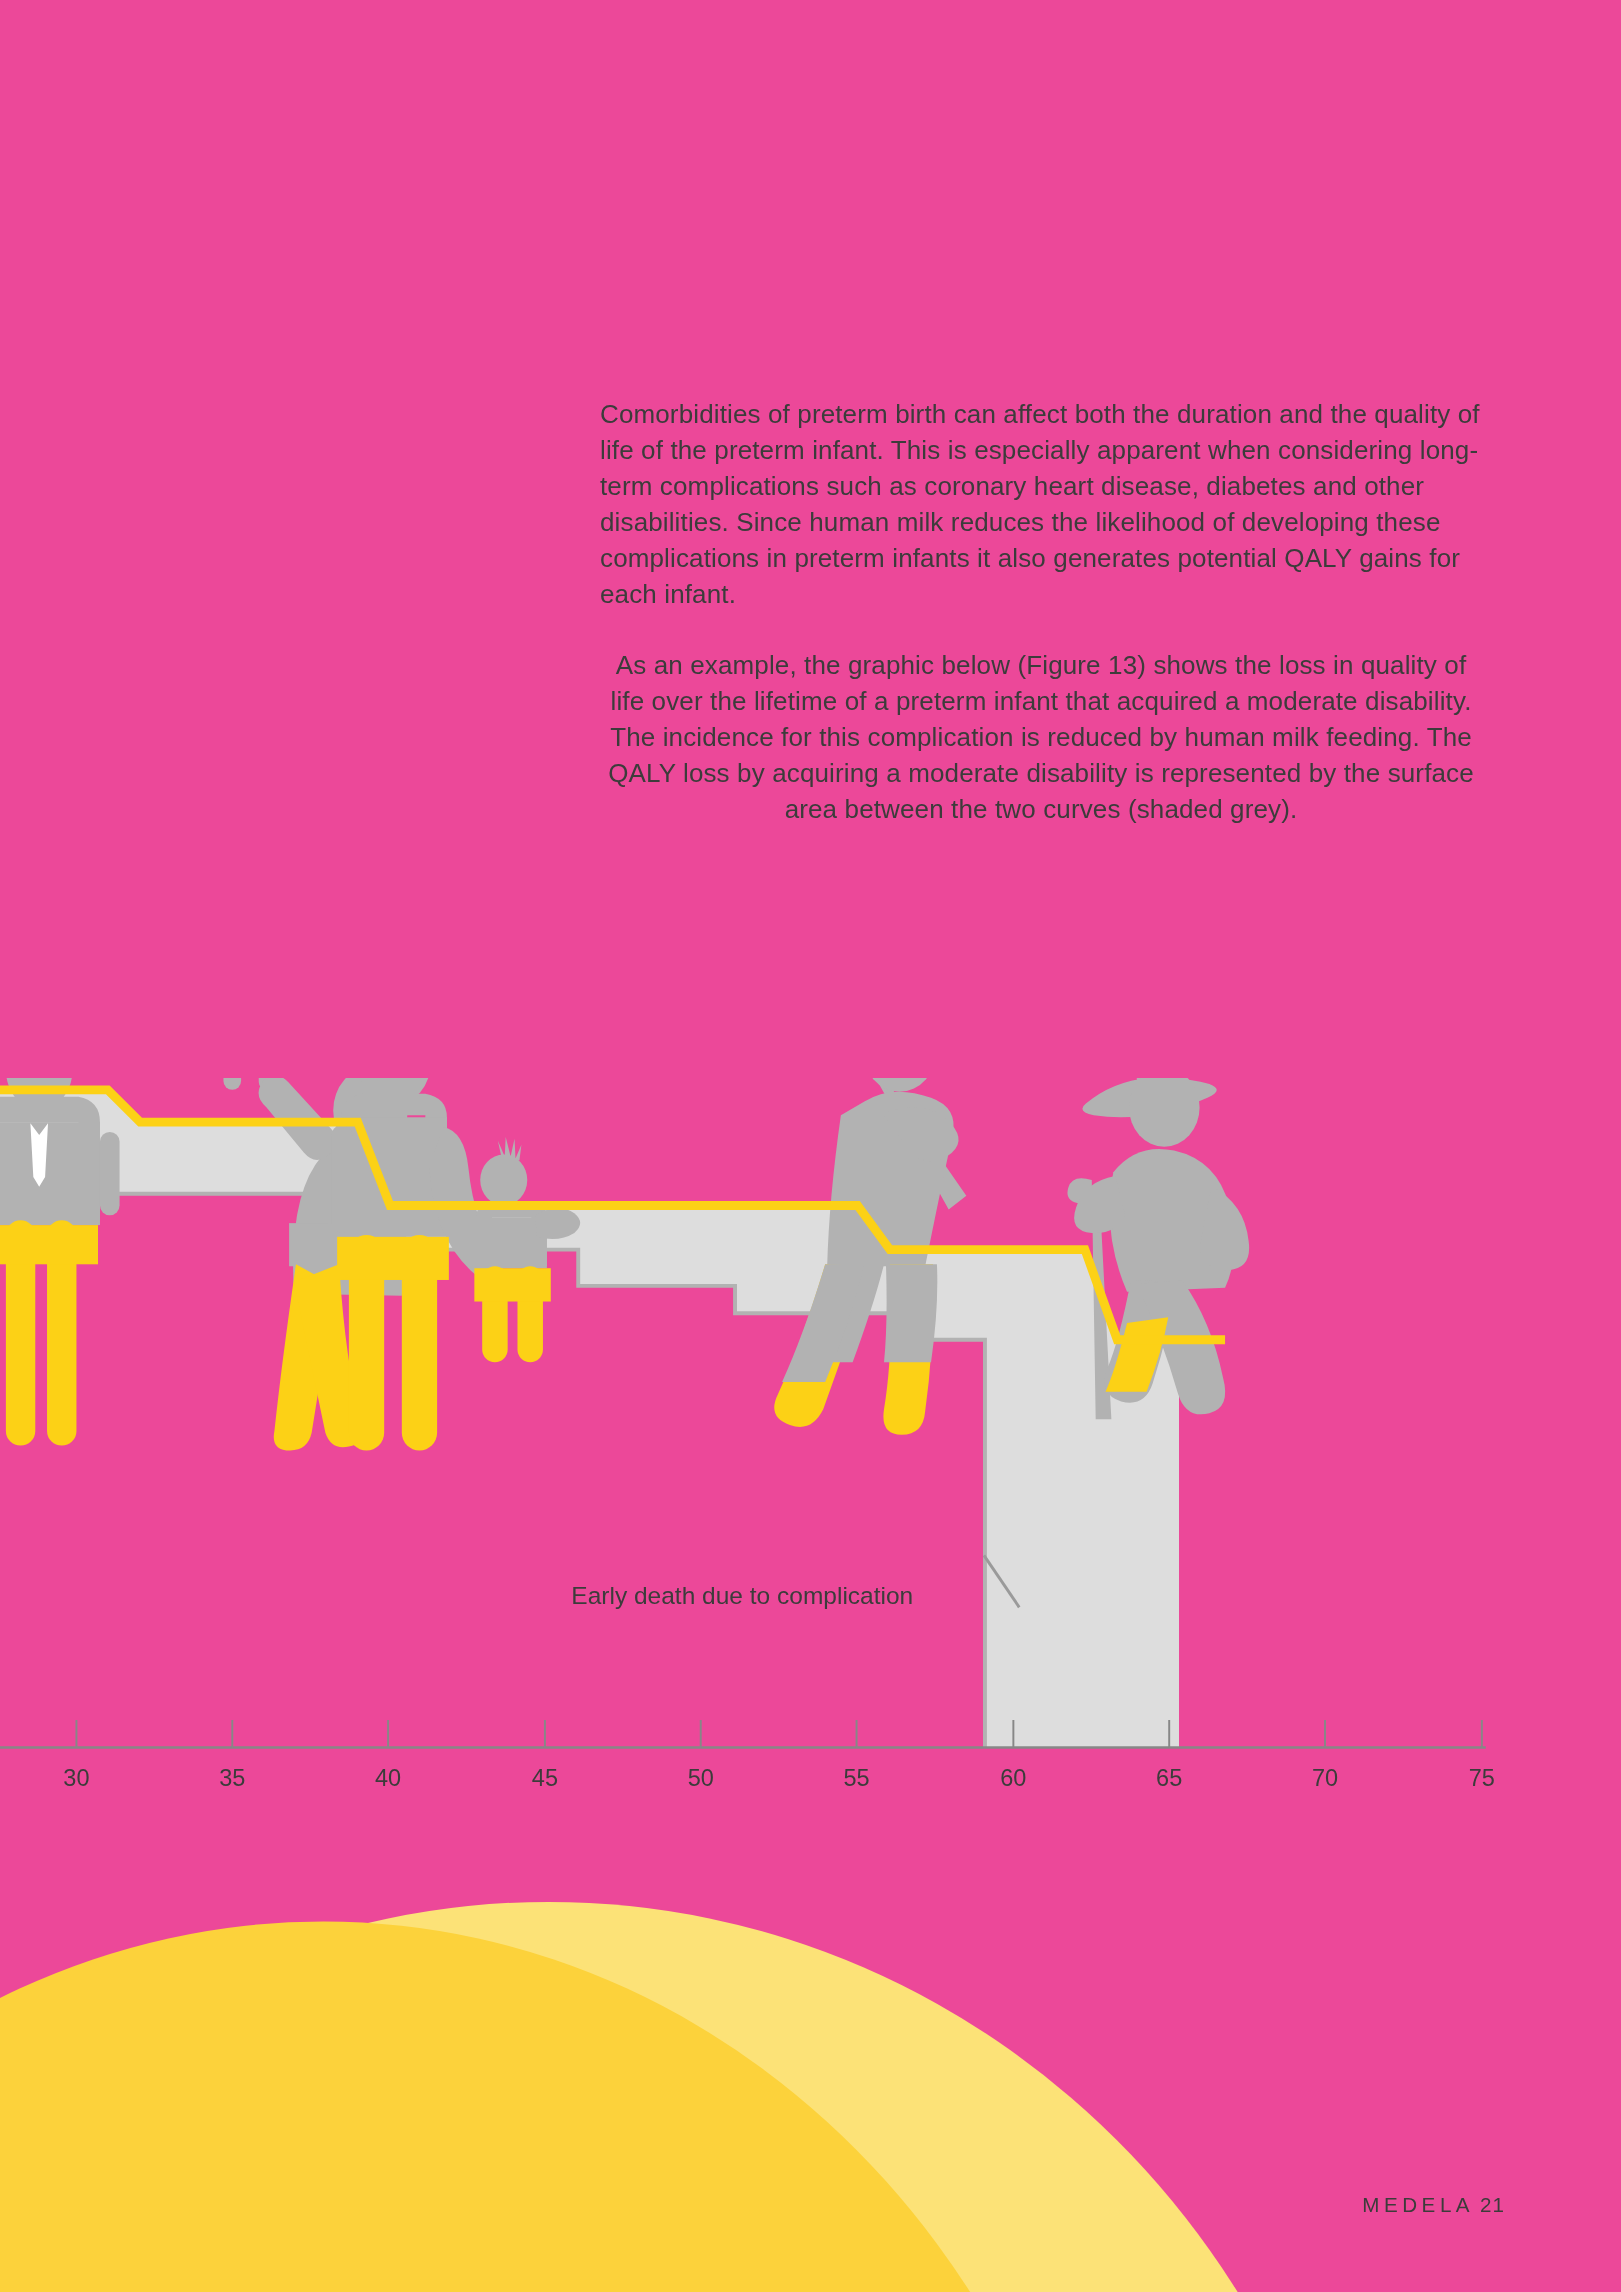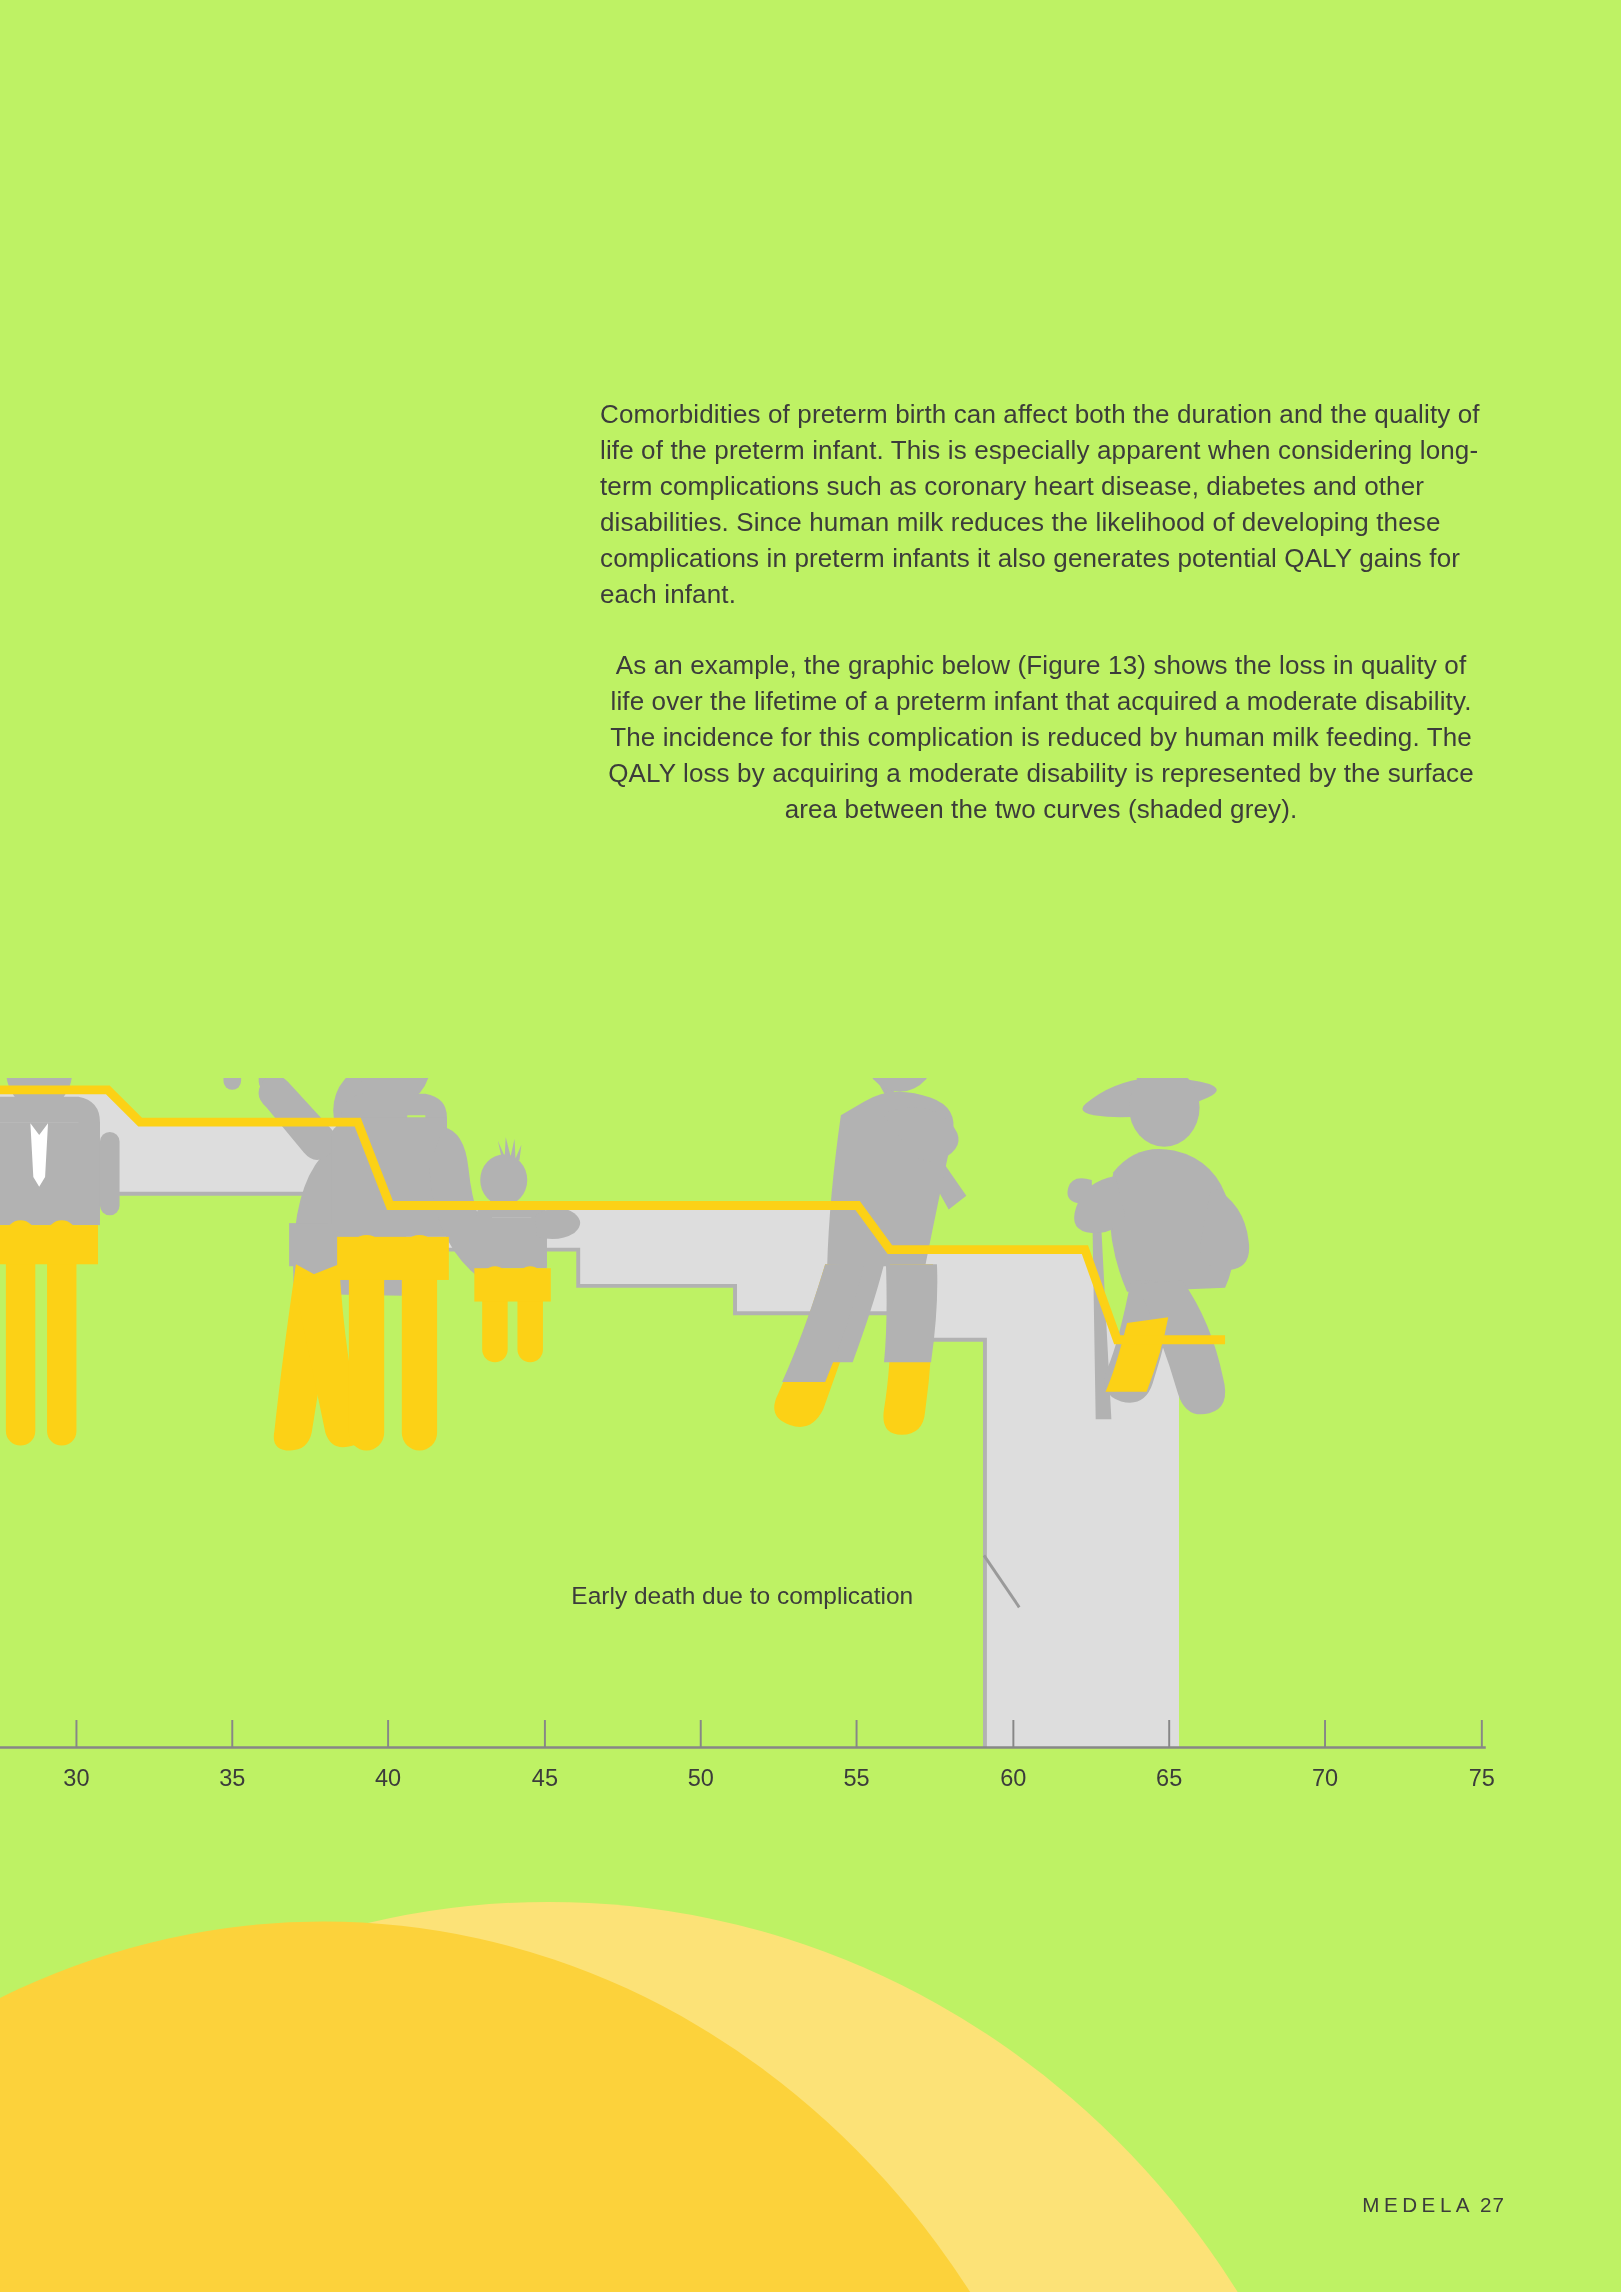--- a/index.html
+++ b/index.html
@@ -1,21 +1,21 @@
 <!DOCTYPE html>
 <html><head>
 <meta charset="utf-8">
 <style>
   html,body{margin:0;padding:0;background:#ffffff;}
   body{
     width:1621px;height:2293px;position:relative;overflow:hidden;
     font-family:"Liberation Sans","DejaVu Sans",sans-serif;
     -webkit-font-smoothing:antialiased;
   }
-  .page{position:absolute;inset:0;background:#bef264;}
+  .page{position:absolute;inset:0;background:#ec4899;}
 
   
   .copy{
     position:absolute;
     left:600px; top:396px; width:882px;
     color:#3c3c3b;
     font-size:26px;
     line-height:36px;
     letter-spacing:.005em;
   }
@@ -214,17 +214,17 @@
   </div>
 
   <div class="deco">
     <svg viewBox="0 0 1654 459" width="1621" height="450" xmlns="http://www.w3.org/2000/svg">
       <ellipse cx="560" cy="940" rx="840" ry="880" fill="#FCE277"></ellipse>
       <ellipse cx="330" cy="980" rx="810" ry="900" fill="#FCD23B"></ellipse>
     </svg>
   </div>
 
   <div class="footer">
-    <span>MEDELA</span><span class="pg">27</span>
+    <span>MEDELA</span><span class="pg">21</span>
   </div>
 
 </div>
 
 
 </body></html>

